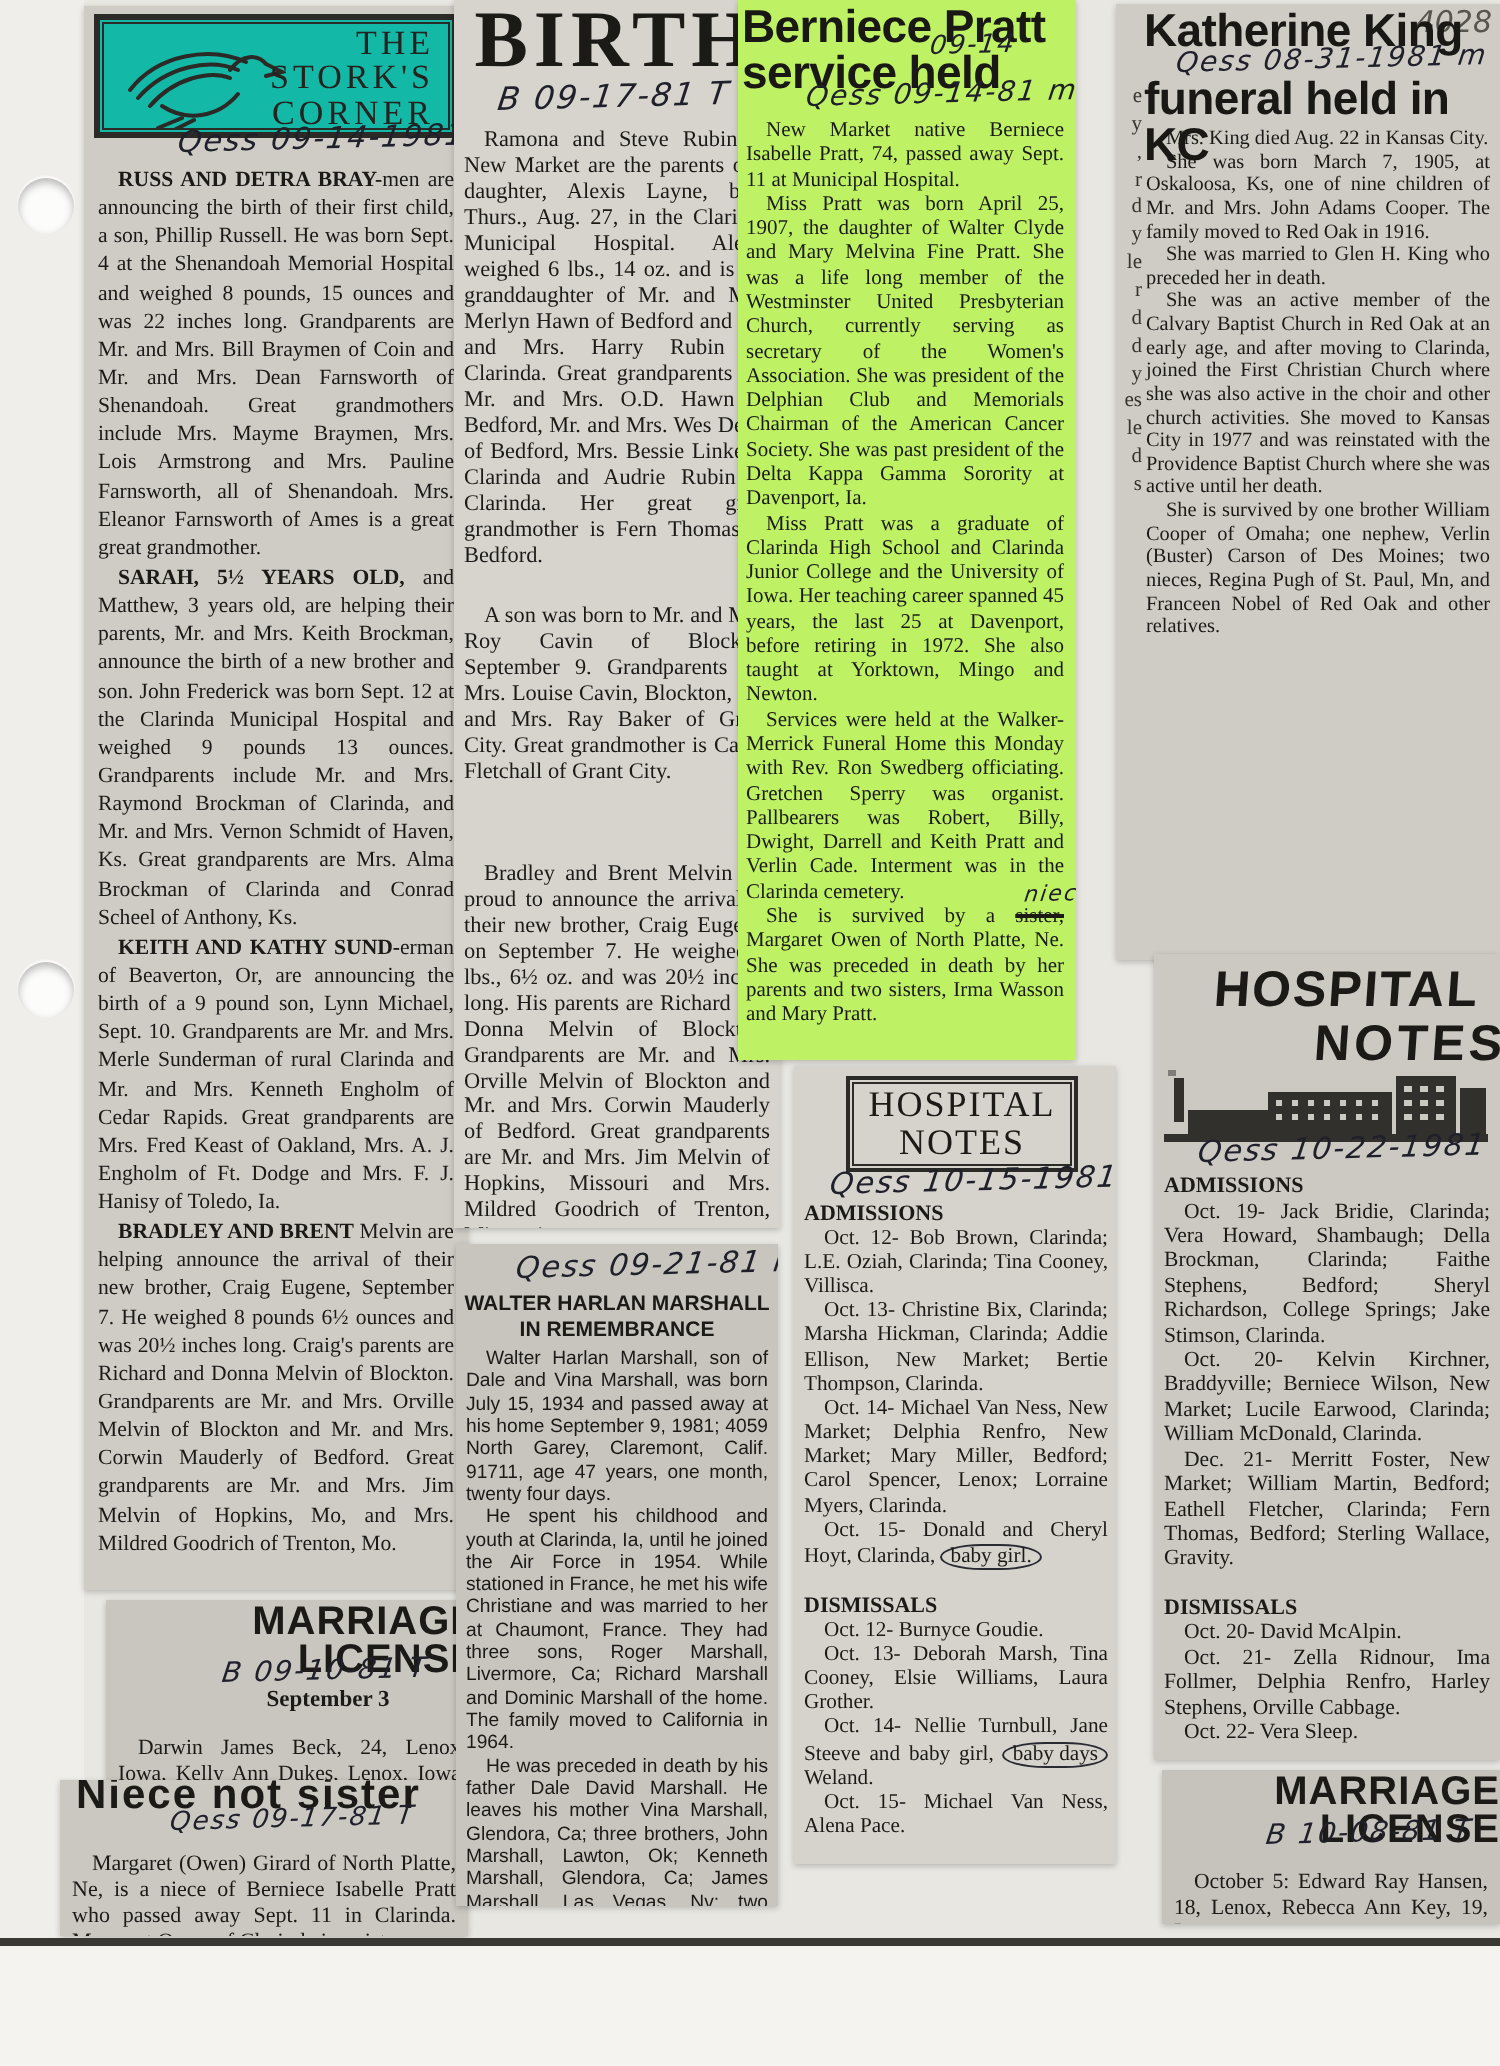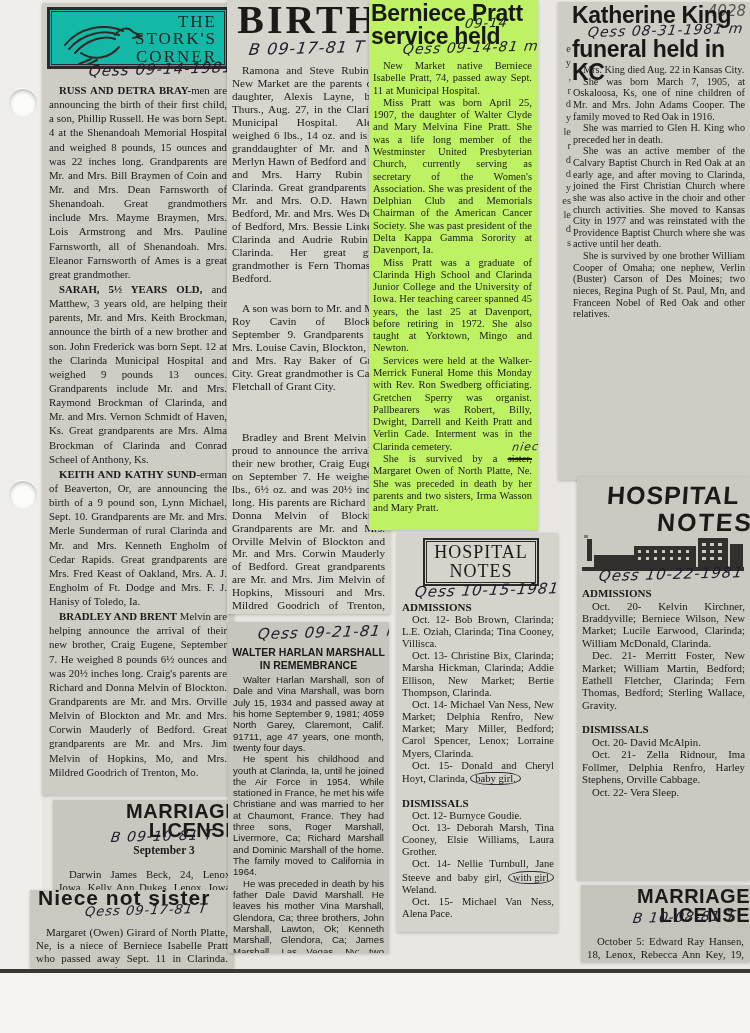--- a/index.html
+++ b/index.html
@@ -209,21 +209,21 @@
     <div class="hand hosp1-hand">Qess 10-15-1981 T</div>
     <div class="hosp1-body">
       <p class="hosp-label">ADMISSIONS</p>
       <p class="hentry">Oct. 12- Bob Brown, Clarinda; L.E. Oziah, Clarinda; Tina Cooney, Villisca.</p>
       <p class="hentry">Oct. 13- Christine Bix, Clarinda; Marsha Hickman, Clarinda; Addie Ellison, New Market; Bertie Thompson, Clarinda.</p>
       <p class="hentry">Oct. 14- Michael Van Ness, New Market; Delphia Renfro, New Market; Mary Miller, Bedford; Carol Spencer, Lenox; Lorraine Myers, Clarinda.</p>
       <p class="hentry"><span>Oct. 15- Donald and Cheryl Hoyt, Clarinda, </span><span class="circled">baby girl.</span></p>
       <p class="hosp-label hosp-dism">DISMISSALS</p>
       <p class="hentry">Oct. 12- Burnyce Goudie.</p>
       <p class="hentry">Oct. 13- Deborah Marsh, Tina Cooney, Elsie Williams, Laura Grother.</p>
-      <p class="hentry"><span>Oct. 14- Nellie Turnbull, Jane Steeve and baby girl, </span><span class="circled">with girl</span><span> Weland.</span></p>
+      <p class="hentry"><span>Oct. 14- Nellie Turnbull, Jane Steeve and baby girl, </span><span class="circled">baby days</span><span> Weland.</span></p>
       <p class="hentry">Oct. 15- Michael Van Ness, Alena Pace.</p>
     </div>
   </div>
 
   <div class="clip clip-king">
     <div class="pencil king-num">4028</div>
     <div class="king-edge">e
 y
 ,
 r
@@ -285,20 +285,21 @@
           <rect x="130" y="17" width="4" height="3"></rect>
           <rect x="138" y="17" width="4" height="3"></rect>
         <rect x="122" y="24" width="4" height="3"></rect>
           <rect x="130" y="24" width="4" height="3"></rect>
           <rect x="138" y="24" width="4" height="3"></rect>
       </g>
     </svg>
     <div class="hand hosp2-hand">Qess 10-22-1981 T</div>
     <div class="hosp2-body">
       <p class="hosp-label">ADMISSIONS</p>
+      <p class="hentry">Oct. 19- Jack Bridie, Clarinda; Vera Howard, Shambaugh; Della Brockman, Clarinda; Faithe Stephens, Bedford; Sheryl Richardson, College Springs; Jake Stimson, Clarinda.</p>
       <p class="hentry">Oct. 20- Kelvin Kirchner, Braddyville; Berniece Wilson, New Market; Lucile Earwood, Clarinda; William McDonald, Clarinda.</p>
       <p class="hentry">Dec. 21- Merritt Foster, New Market; William Martin, Bedford; Eathell Fletcher, Clarinda; Fern Thomas, Bedford; Sterling Wallace, Gravity.</p>
       <p class="hosp-label hosp-dism">DISMISSALS</p>
       <p class="hentry">Oct. 20- David McAlpin.</p>
       <p class="hentry">Oct. 21- Zella Ridnour, Ima Follmer, Delphia Renfro, Harley Stephens, Orville Cabbage.</p>
       <p class="hentry">Oct. 22- Vera Sleep.</p>
     </div>
   </div>
 
   <div class="clip clip-ml-right">

